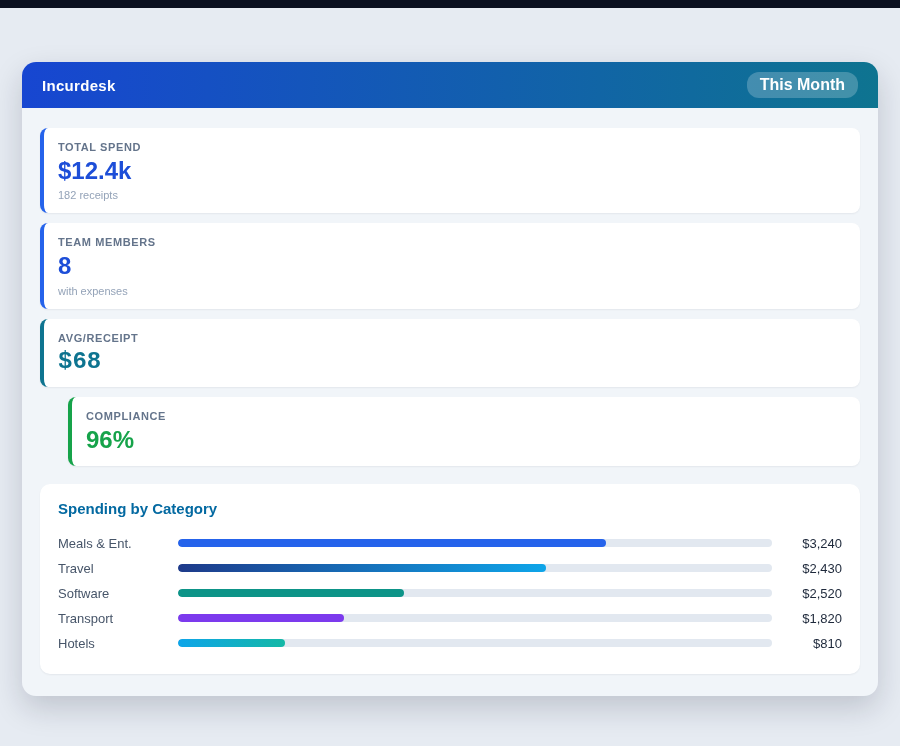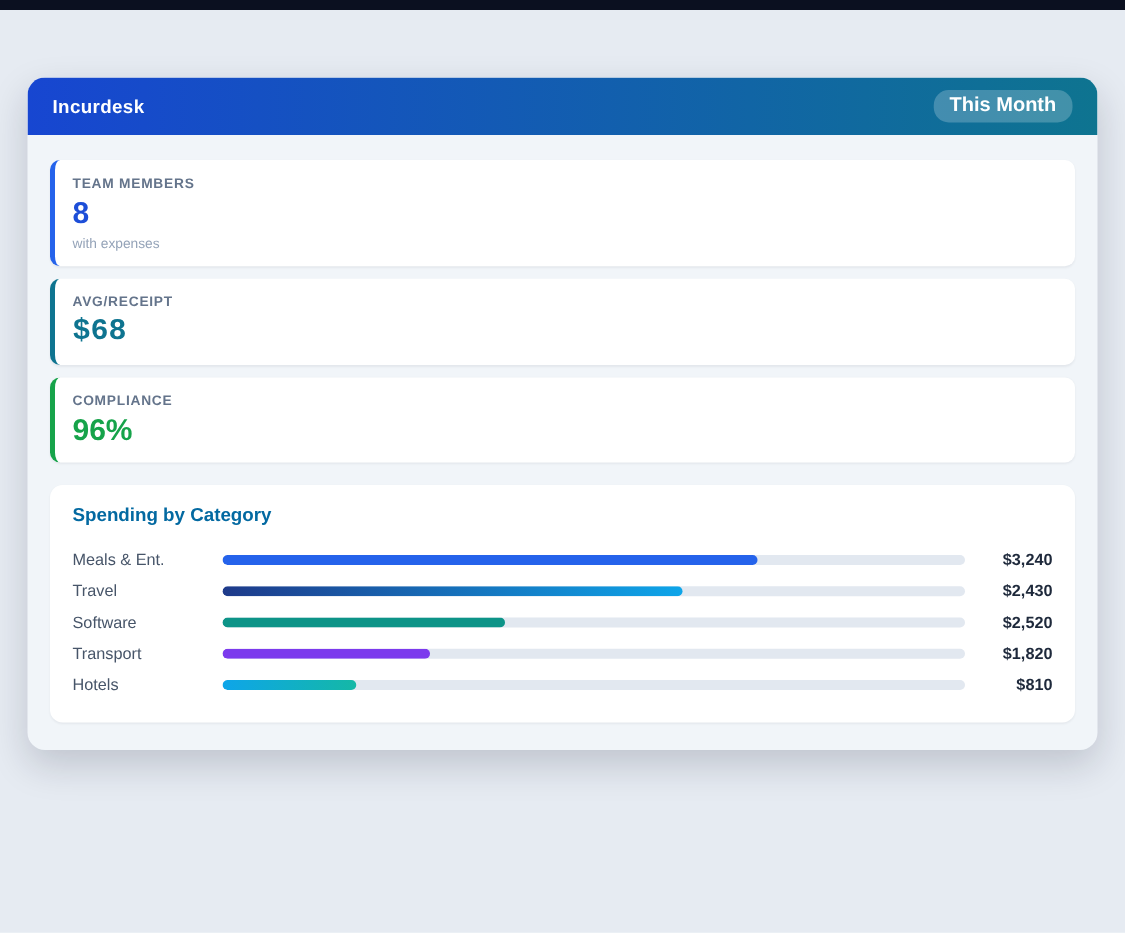--- a/index.html
+++ b/index.html
@@ -84,51 +84,56 @@
     background:#e2e8f0; border-radius:4px;
     overflow:hidden; position:relative;
   }
   .bar {
     height:100%; border-radius:4px;
     background:#2563eb;
   }
   .val {
     width:70px; flex:0 0 70px;
     text-align:right;
-    font-size:13px; font-weight:bold; color:#1e293b;
+    font-size:13px; font-weight:normal; color:#1e293b;
   }
 </style>
 </head>
 <body>
 
 <div class="page">
   <div class="top-strip"></div>
 
   <div class="app-card">
     <div class="app-header">
       <span class="app-title">Incurdesk</span>
       <span class="pill">This Month</span>
     </div>
 
     <div class="content">
       <div id="stats">
+  <div class="stat-card" style="border-left-color: rgb(37, 99, 235);">
+    <div class="stat-label">TOTAL SPEND</div>
+    <div class="stat-value" style="color: rgb(29, 78, 216);">$12.4k</div>
+    <div class="stat-caption">182 receipts</div>
+  </div>
 
   <div class="stat-card" style="border-left-color: rgb(37, 99, 235);">
     <div class="stat-label">TEAM MEMBERS</div>
     <div class="stat-value" style="color: rgb(29, 78, 216);">8</div>
     <div class="stat-caption">with expenses</div>
   </div>
 
   <div class="stat-card" style="border-left-color: rgb(14, 116, 144);">
     <div class="stat-label">AVG/RECEIPT</div>
     <div class="stat-value" style="color: rgb(14, 116, 144); font-family: Liberation Mono, monospace;">$68</div>
 
   </div>
 
-  <div class="stat-card" style="border-left-color: rgb(22, 163, 74);">
+  <div class="stat-card" style="border-left-color: rgb(22, 163, 74); margin-left: 28px;">
     <div class="stat-label">COMPLIANCE</div>
     <div class="stat-value" style="color: rgb(22, 163, 74);">96%</div>
 
   </div>
 </div>
 
       <section class="chart-card">
         <div class="chart-title">Spending by Category</div>
         <div id="chart-rows">
   <div class="chart-row">

